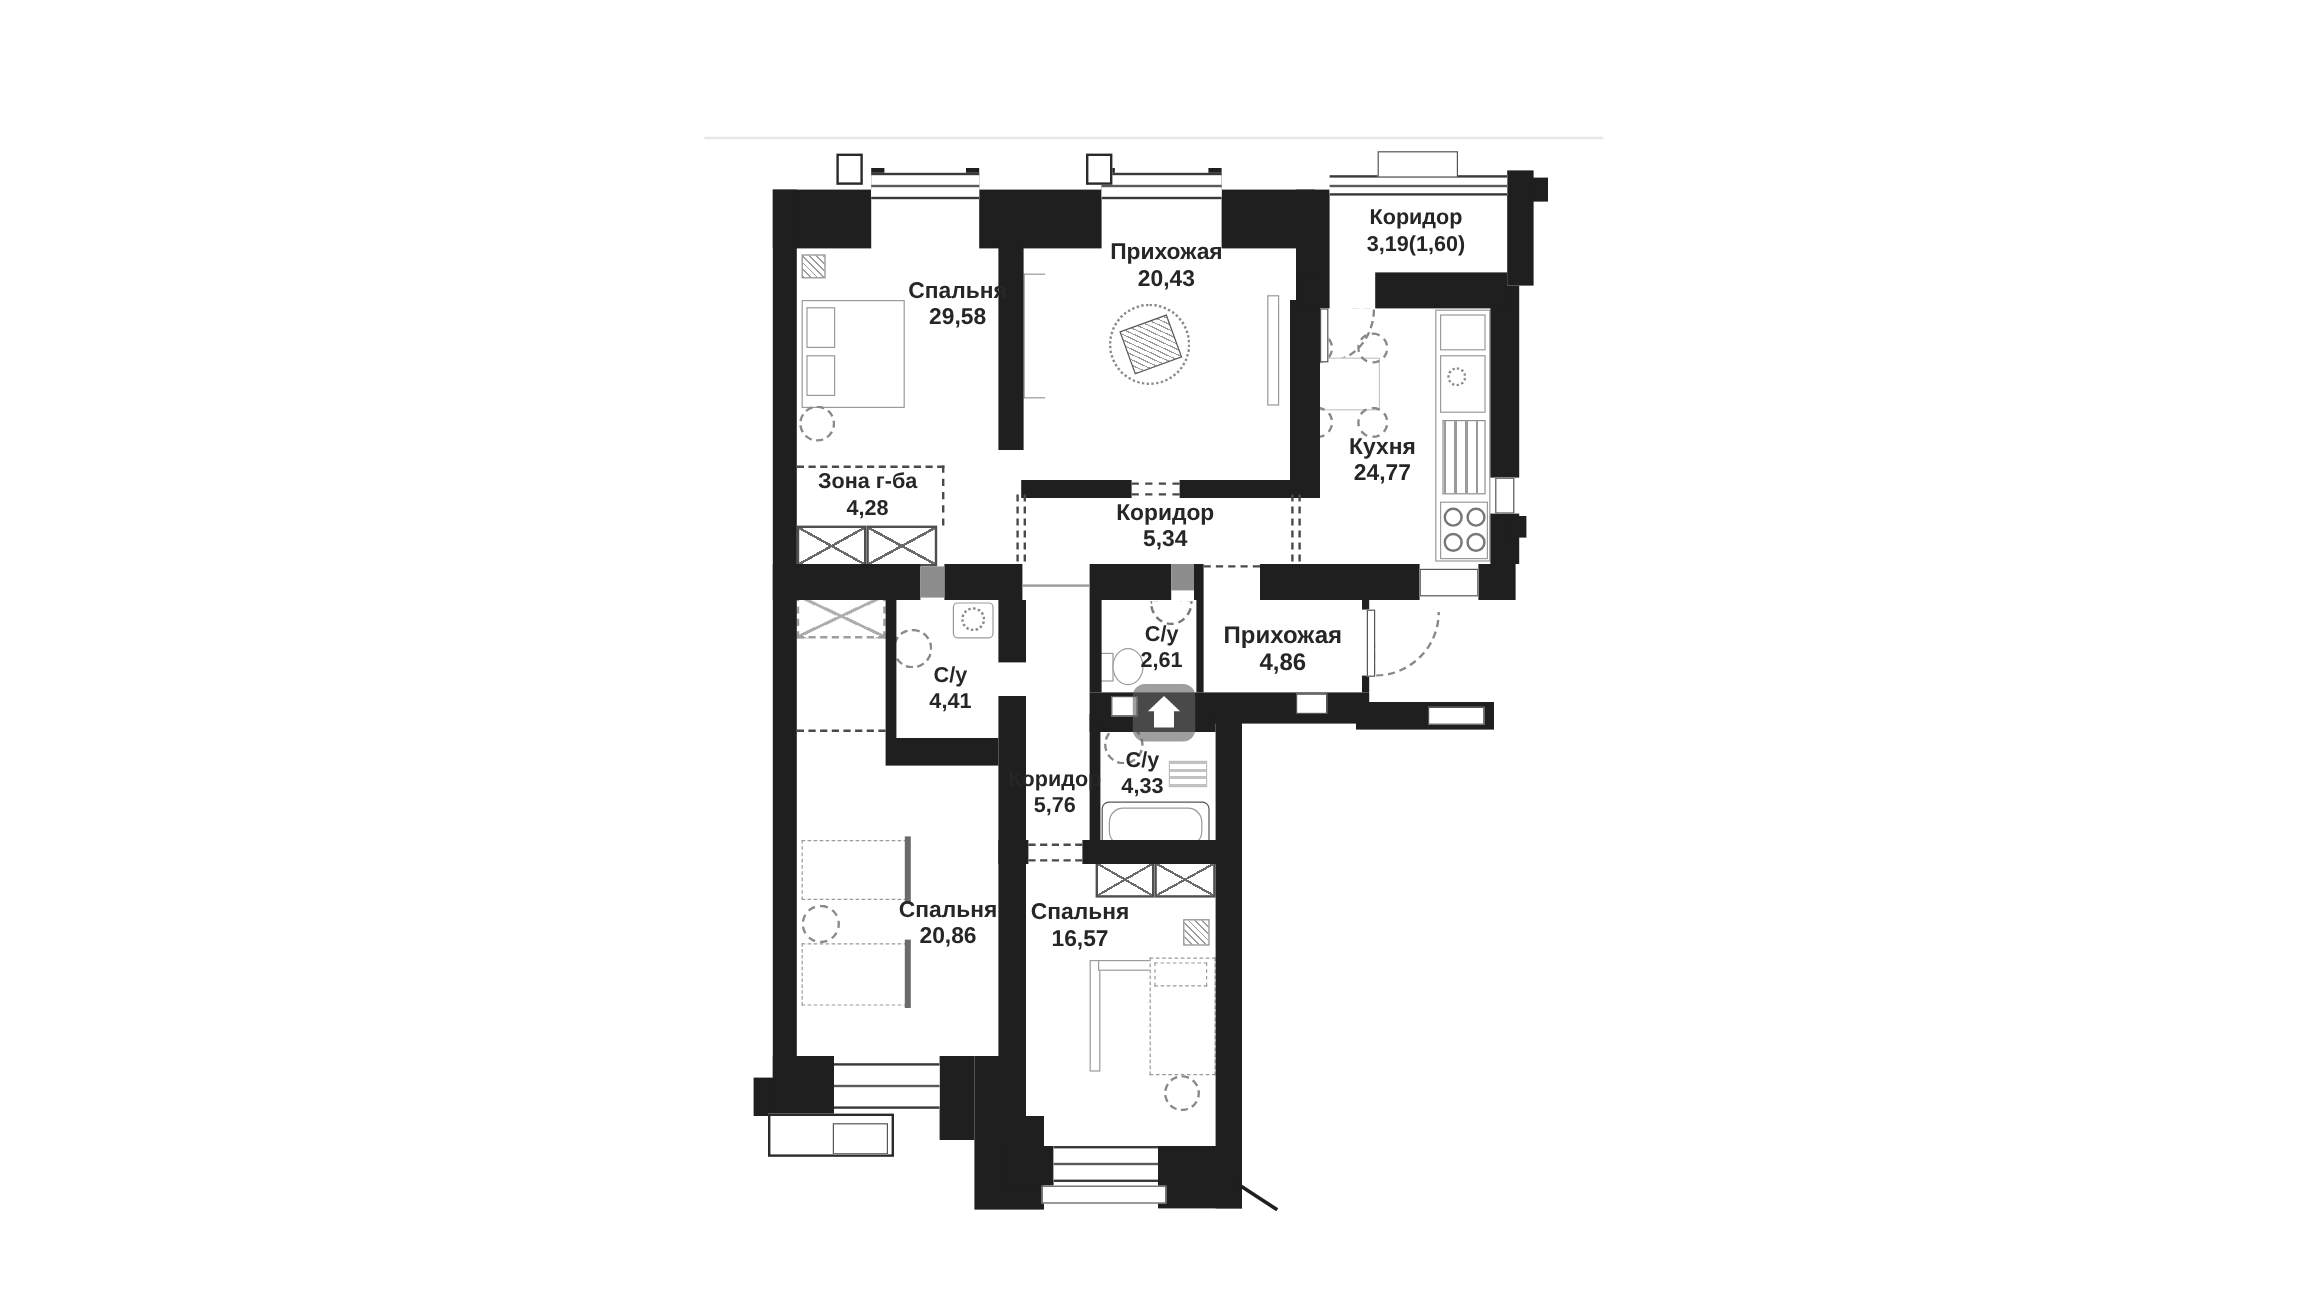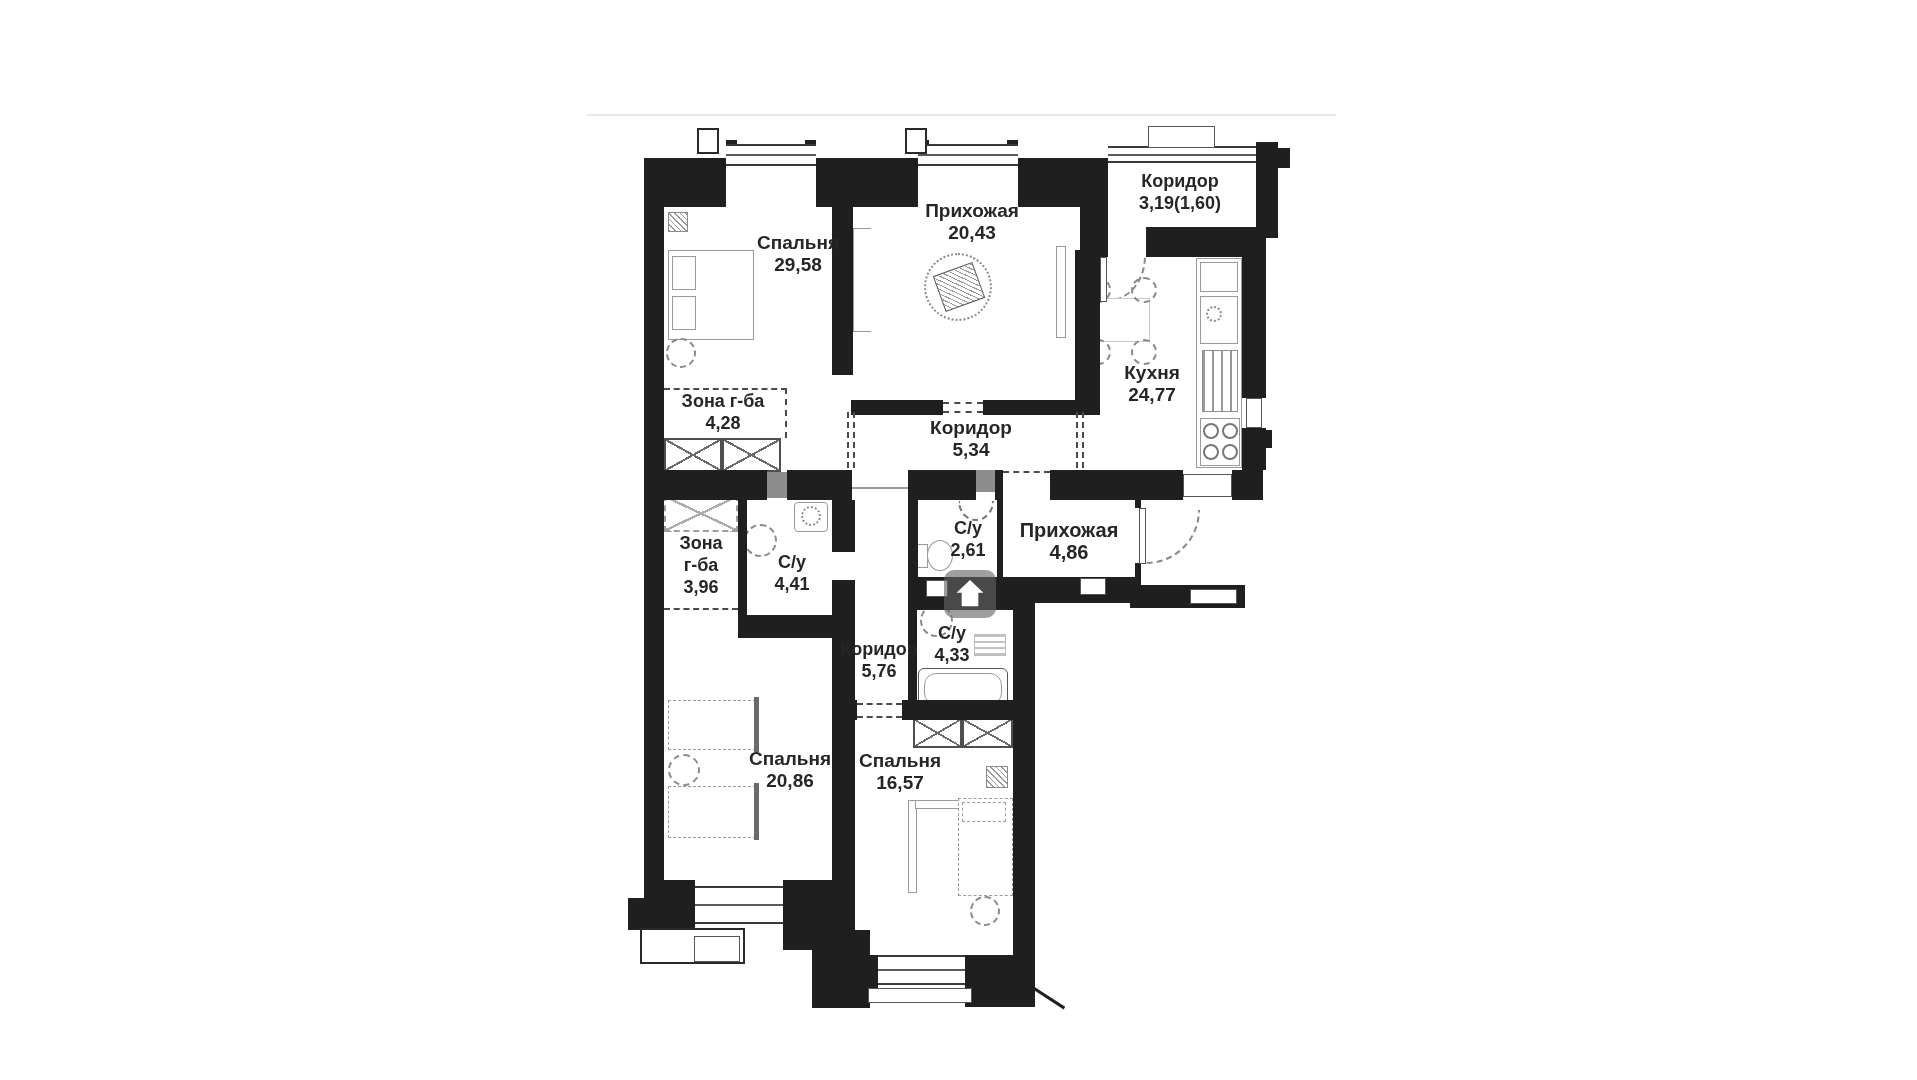--- a/index.html
+++ b/index.html
@@ -219,25 +219,20 @@
     <span>5,34</span>
   </div>
   <div class="lbl" style="left:898px;top:517px;font-size:18px">
     <span>С/у</span>
     <span>2,61</span>
   </div>
   <div class="lbl" style="left:999px;top:519px;font-size:20px">
     <span>Прихожая</span>
     <span>4,86</span>
   </div>
-  <div class="lbl" style="left:631px;top:532px;width:140px;font-size:18px">
-    <span>Зона</span>
-    <span>г-ба</span>
-    <span>3,96</span>
-  </div>
   <div class="lbl" style="left:722px;top:551px;font-size:18px">
     <span>С/у</span>
     <span>4,41</span>
   </div>
   <div class="lbl" style="left:809px;top:638px;font-size:18px">
     <span>Коридор</span>
     <span>5,76</span>
   </div>
   <div class="lbl" style="left:882px;top:622px;font-size:18px">
     <span>С/у</span>

